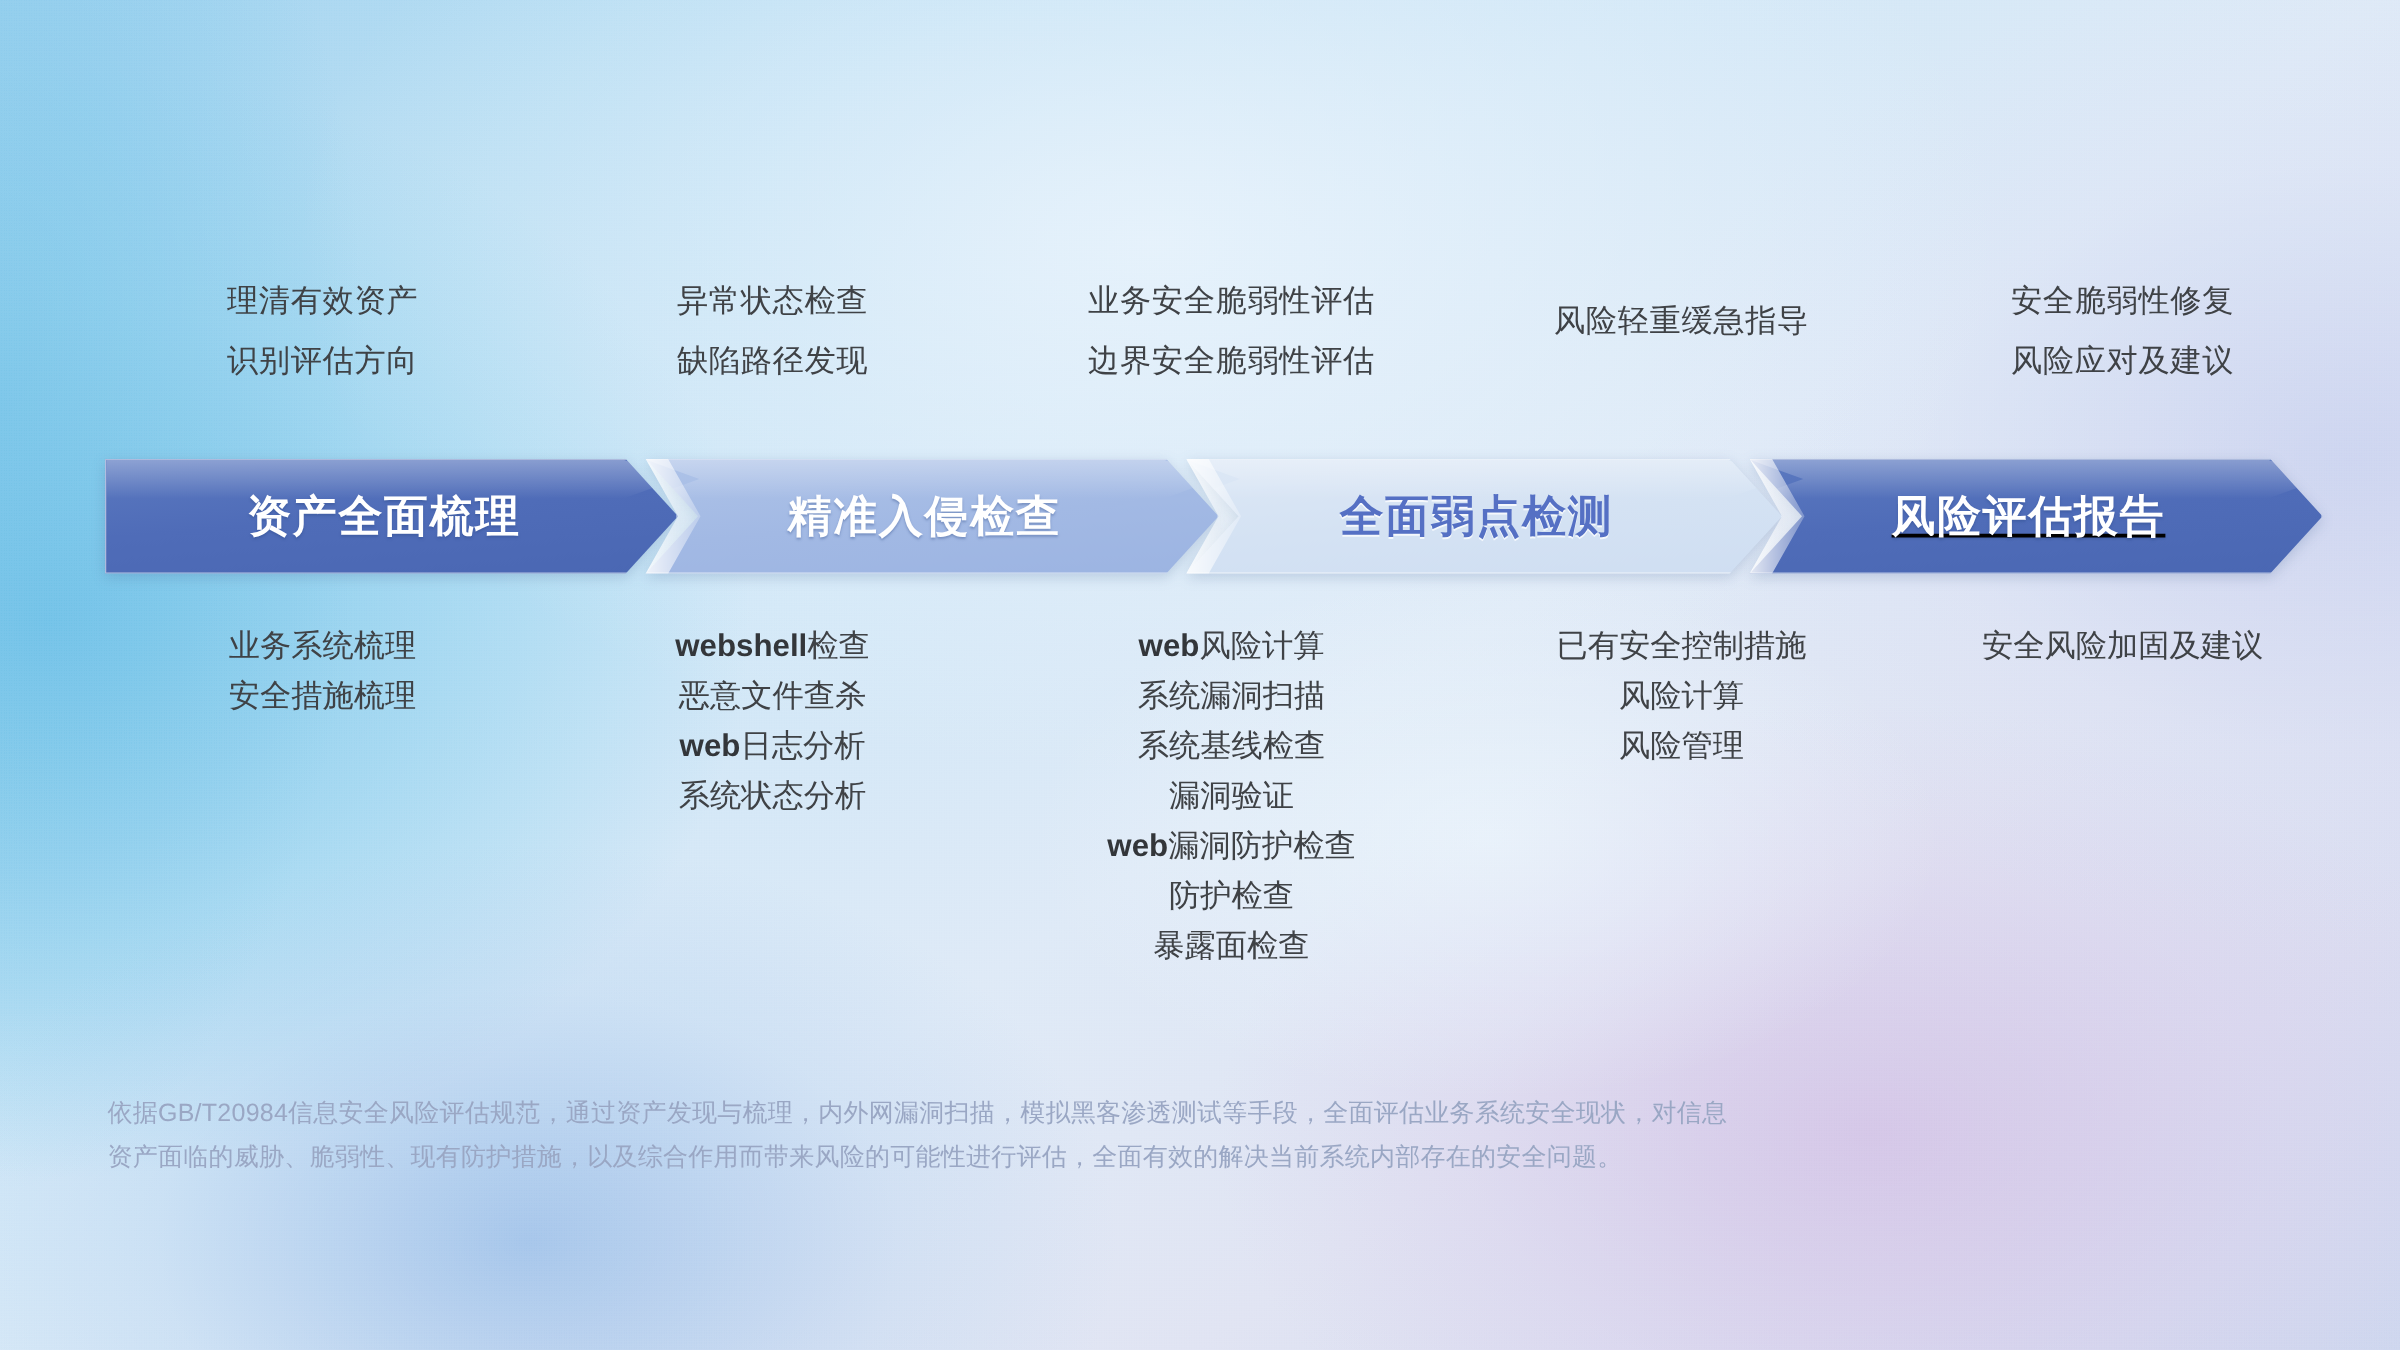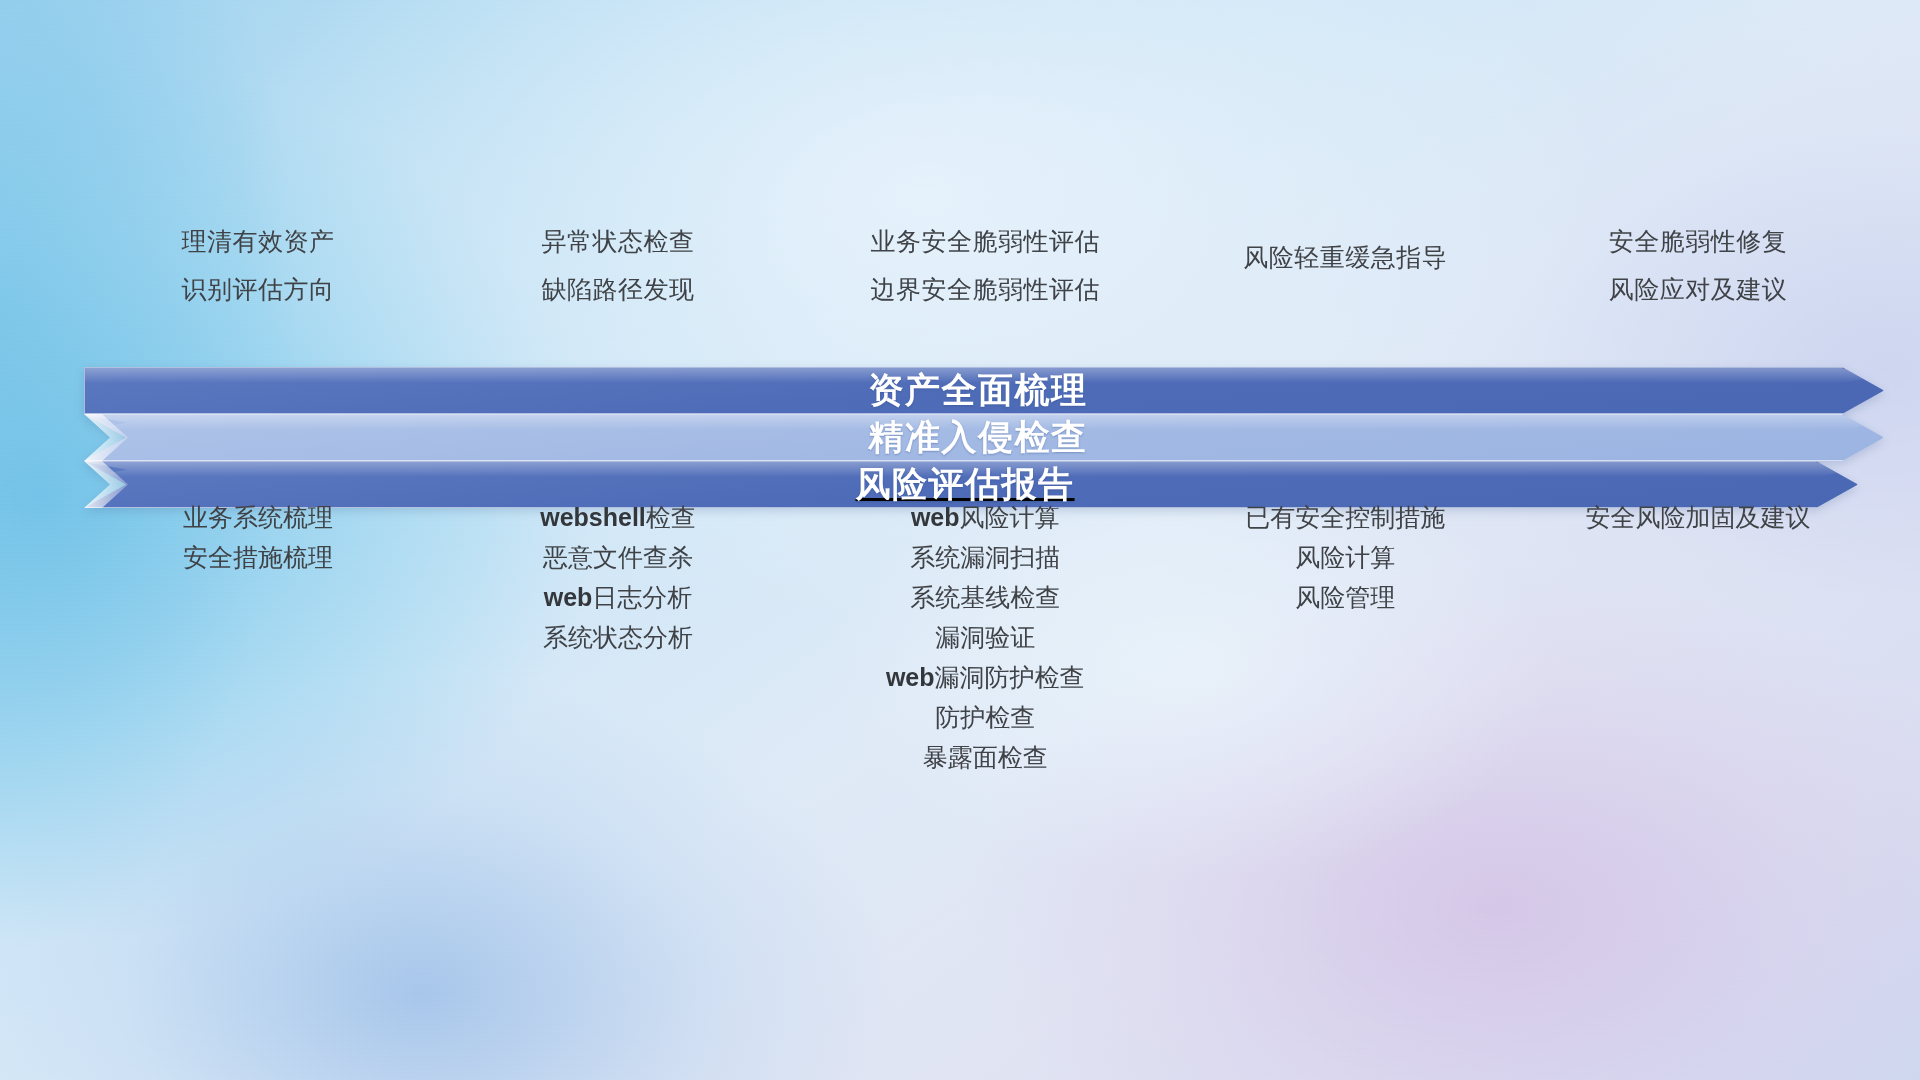--- a/index.html
+++ b/index.html
@@ -64,21 +64,20 @@
     line-height:1.1;white-space:nowrap;font-weight:400;
   }
   .cap.mid{margin-top:16px;}
 
   
   .banner{
     position:absolute;left:84px;top:367px;
     width:1774px;height:92px;
     display:flex;
     filter:drop-shadow(0 3px 5px rgba(60,90,140,.22));
-    flex-direction:column;
   }
   .chev{
     position:relative;height:100%;
     display:flex;align-items:center;justify-content:center;
     margin-right:-26px;
   }
   .chev:last-child{margin-right:0;}
   .chev .shape{
     position:absolute;inset:0;
     border:1px solid rgba(255,255,255,.55);
@@ -170,20 +169,25 @@
   <div class="banner" id="banner">
       <div class="chev c0" style="flex: 1 1 0px;">
         <div class="shape f-dark"></div>
         <div class="label t-white">资产全面梳理</div>
       </div>
       <div class="chev cN" style="flex: 1 1 0px; text-align: right;">
         <div class="shape f-mid"></div>
         <div class="sep"></div>
         <div class="label t-white">精准入侵检查</div>
       </div>
+      <div class="chev cN" style="flex: 1.04 1 0px;">
+        <div class="shape f-light"></div>
+        <div class="sep"></div>
+        <div class="label t-blue">全面弱点检测</div>
+      </div>
       <div class="chev cN" style="flex: 1 1 0px; text-decoration: underline;">
         <div class="shape f-dark"></div>
         <div class="sep"></div>
         <div class="label t-white">风险评估报告</div>
       </div>
     </div>
 
   <div class="cols bot-row" id="bot-row">
       <div class="col">
         <div class="item">业务系统梳理</div>
@@ -207,14 +211,18 @@
       <div class="col">
         <div class="item">已有安全控制措施</div>
         <div class="item">风险计算</div>
         <div class="item">风险管理</div>
       </div>
       <div class="col">
         <div class="item">安全风险加固及建议</div>
       </div>
     </div>
 
+  <div class="footer">
+    <p>依据GB/T20984信息安全风险评估规范，通过资产发现与梳理，内外网漏洞扫描，模拟黑客渗透测试等手段，全面评估业务系统安全现状，对信息</p>
+    <p>资产面临的威胁、脆弱性、现有防护措施，以及综合作用而带来风险的可能性进行评估，全面有效的解决当前系统内部存在的安全问题。</p>
+  </div>
 
 </div>
 
 </body></html>

